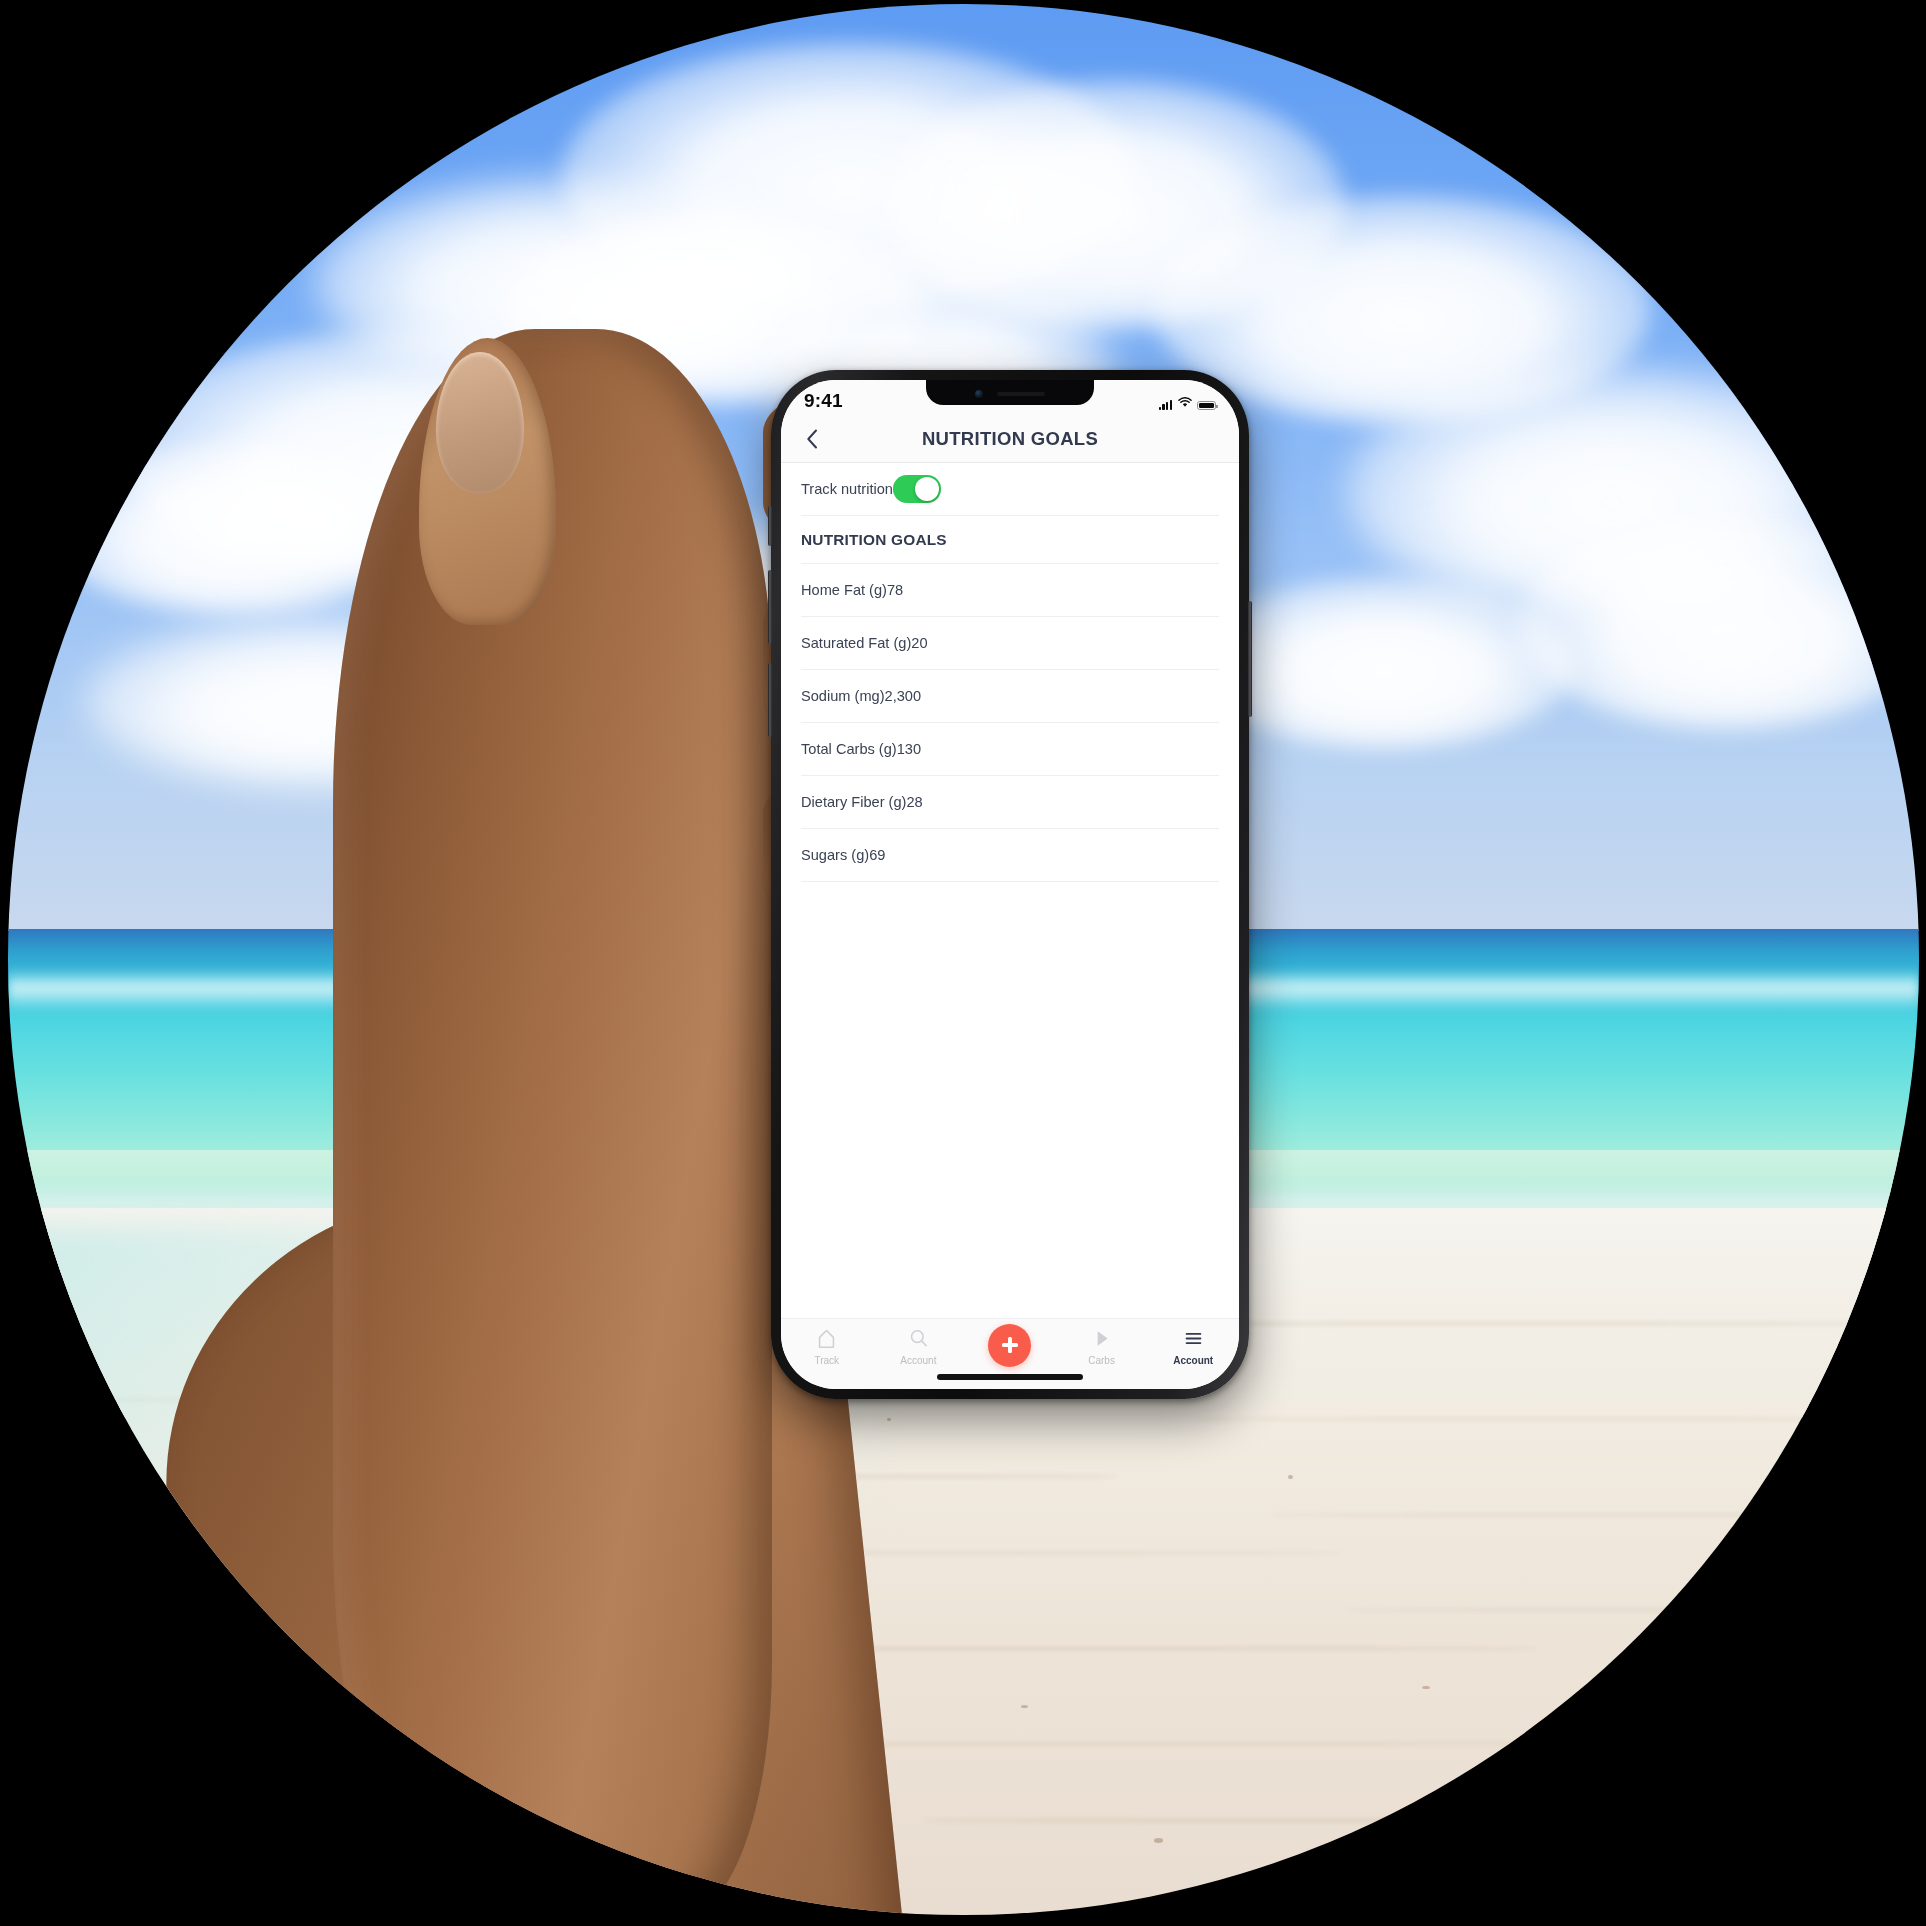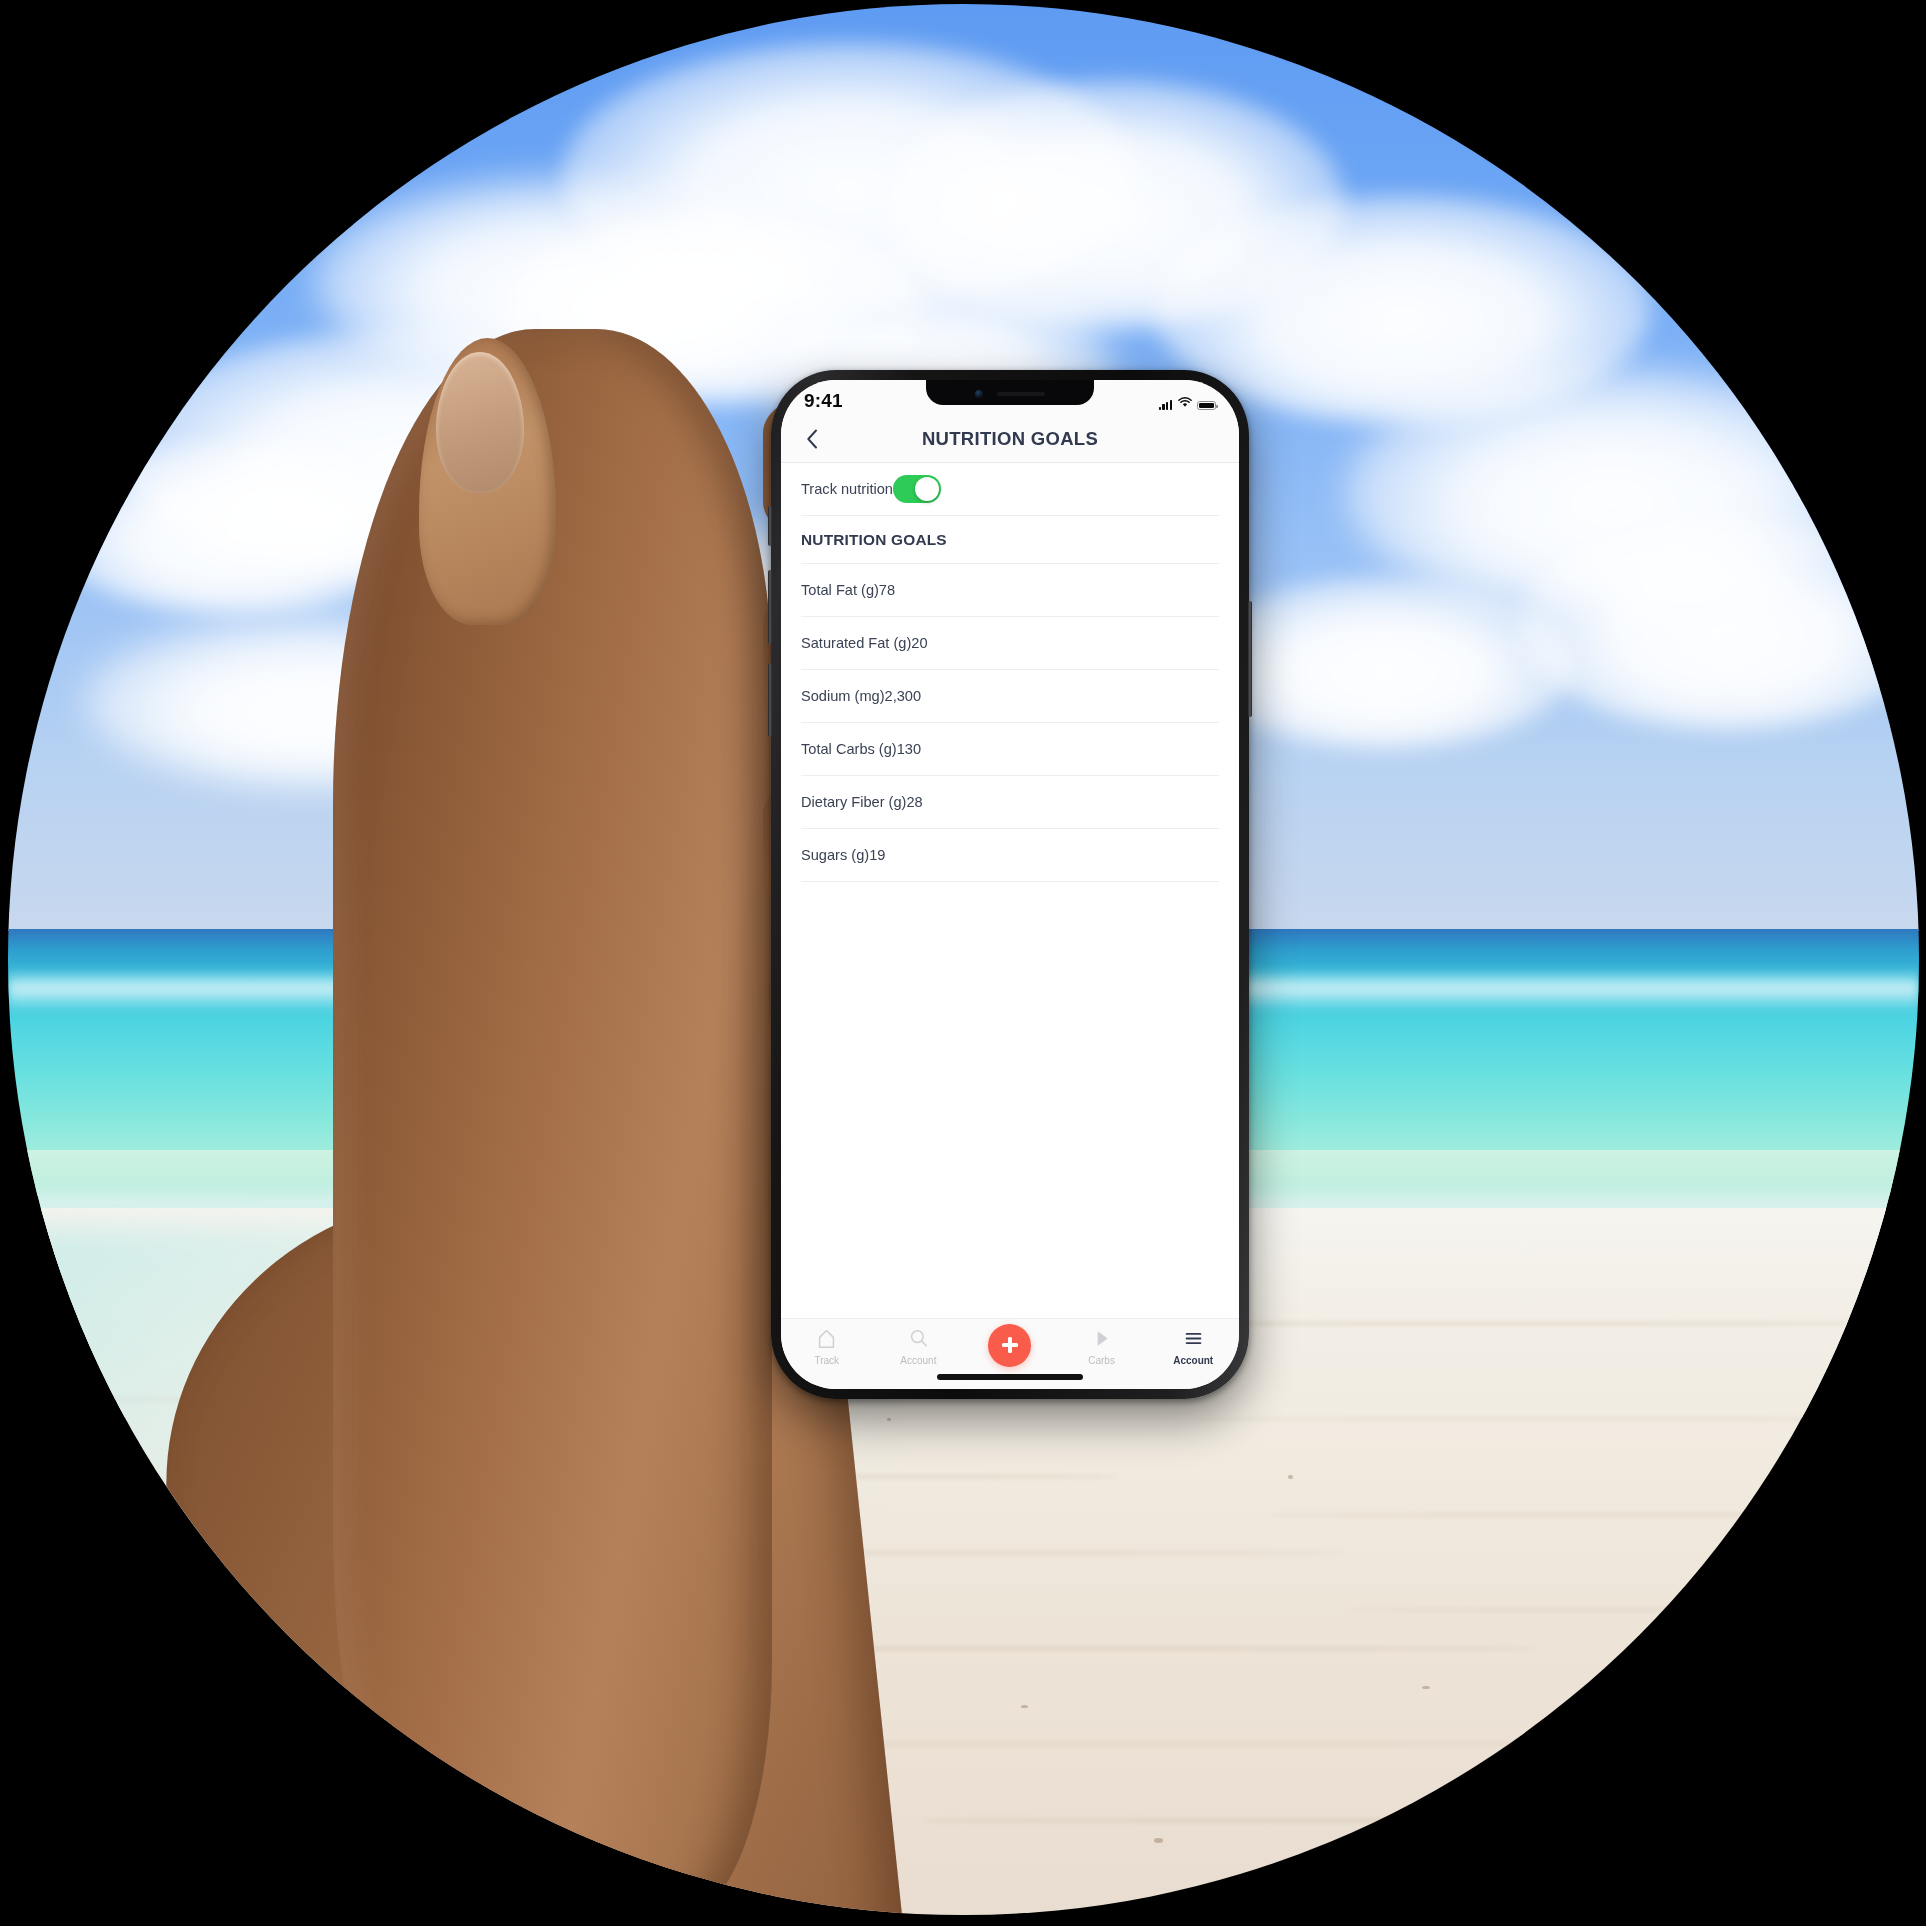--- a/index.html
+++ b/index.html
@@ -407,42 +407,42 @@
       <div class="row toggle-row">
         <span class="lbl">Track nutrition</span>
         <span class="toggle">
           <span class="knob"></span>
         </span>
       </div>
 
       <div class="section-head">NUTRITION GOALS</div>
 
       <div class="row">
-        <span class="lbl">Total Fat (g)</span>
+        <span class="lbl">Home Fat (g)</span>
         <span class="val">78</span>
       </div>
       <div class="row">
         <span class="lbl">Saturated Fat (g)</span>
         <span class="val">20</span>
       </div>
       <div class="row">
         <span class="lbl">Sodium (mg)</span>
         <span class="val">2,300</span>
       </div>
       <div class="row">
         <span class="lbl">Total Carbs (g)</span>
         <span class="val">130</span>
       </div>
       <div class="row">
         <span class="lbl">Dietary Fiber (g)</span>
         <span class="val">28</span>
       </div>
       <div class="row">
         <span class="lbl">Sugars (g)</span>
-        <span class="val">19</span>
+        <span class="val">69</span>
       </div>
     </div>
 
     <div id="tabbar">
 
       <div class="tab">
         <svg width="23" height="21" viewBox="0 0 30 27">
           <path d="M6 25 V12 L15 3 L24 12 V25 Z" stroke="#cfcfd4" stroke-width="2" fill="none" stroke-linejoin="round"></path>
         </svg>
         <span class="tlabel">Track</span>

